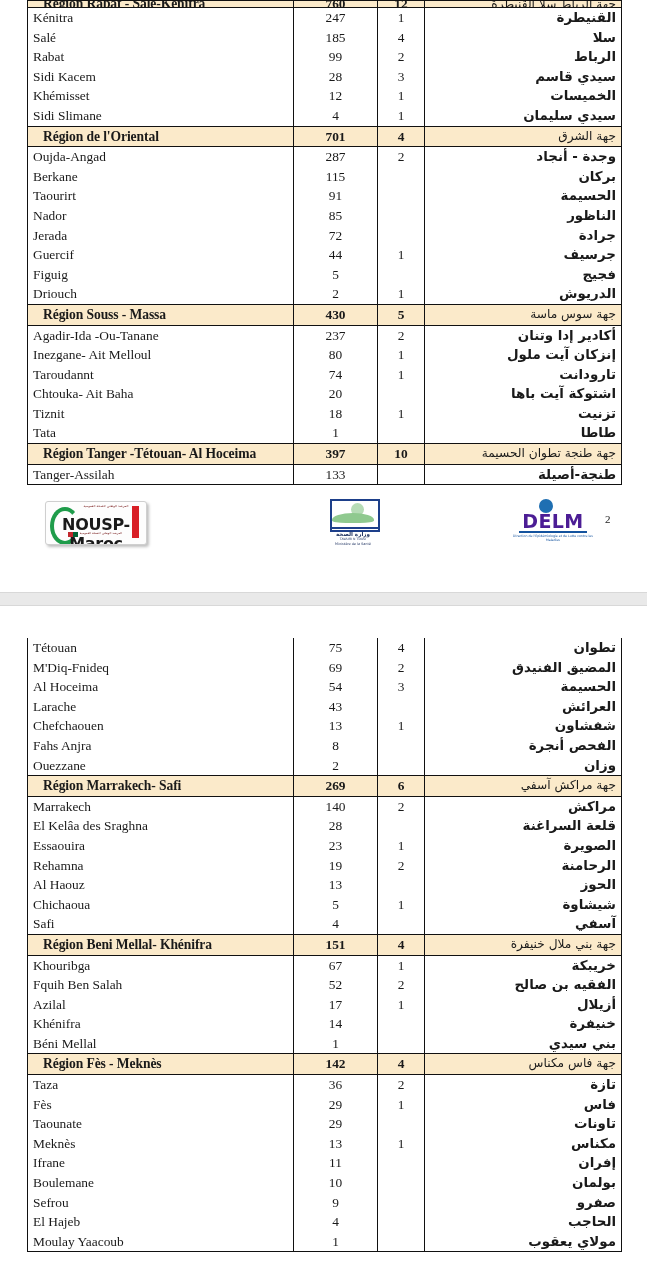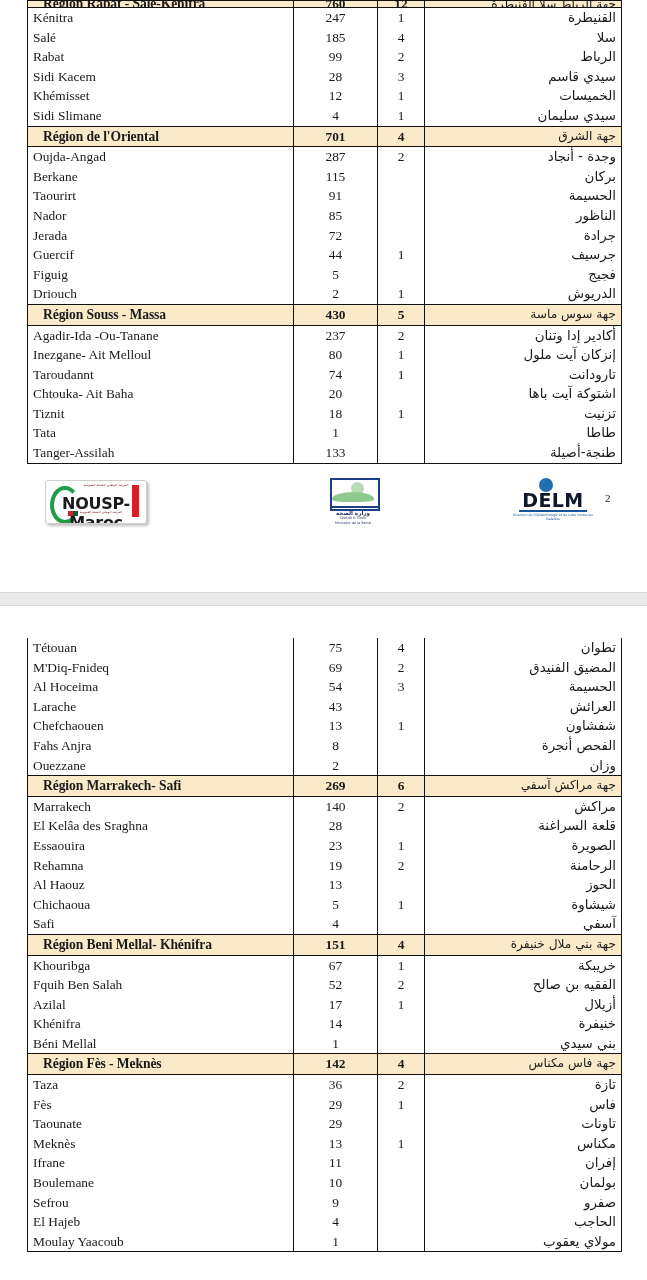--- a/index.html
+++ b/index.html
@@ -50,20 +50,21 @@
   col.c-ar{width:197px;}
 
   td.fr{text-align:left;}
   td.cas{text-align:center;}
   td.dec{text-align:center;}
   td.ar{
     text-align:right;
     direction:rtl;
     font-family:"DejaVu Sans", sans-serif;
     font-size:11.4px;
+    font-weight:bold;
   }
 
   tr.region td{
     background:#fbeaca;
     font-weight:bold;
     border-top:1.8px solid #111;
     border-bottom:1.8px solid #111;
   }
   tr.region td.fr{font-size:13.6px;letter-spacing:-0.1px;padding-left:15px;}
   tr.region td.ar{font-size:12.2px;font-weight:normal;}
@@ -116,21 +117,21 @@
   .moh-fr{position:absolute;left:0;top:45px;width:62px;text-align:center;
     font-size:3.4px;color:#1b2f5e;line-height:4px;
     font-family:"DejaVu Sans",sans-serif;}
 
   
   .logo-delm{left:513px;top:4px;width:80px;height:48px;}
   .delm-dot{position:absolute;left:26px;top:0px;width:14px;height:14px;
     border-radius:50%;background:#1f6fb2;}
   .delm-word{position:absolute;left:0;top:12px;width:80px;text-align:center;
     font-family:"DejaVu Sans",sans-serif;font-weight:bold;font-size:19px;
-    color:#0f172a;letter-spacing:0.4px;line-height:20px;}
+    color:#4c1d95;letter-spacing:0.4px;line-height:20px;}
   .delm-rule{position:absolute;left:6px;top:32px;width:68px;height:2px;background:#14539e;}
   .delm-sub{position:absolute;left:0;top:35px;width:80px;text-align:center;
     font-size:3.2px;color:#14539e;line-height:4px;
     font-family:"DejaVu Sans",sans-serif;}
   .page-num{position:absolute;left:605px;top:18px;font-size:11px;color:#222;
     font-family:"Liberation Serif",serif;}
 </style>
 </head>
 <body>
 
@@ -276,20 +277,26 @@
             <td class="cas">18</td>
             <td class="dec">1</td>
             <td class="ar">تزنيت</td>
           </tr>
           <tr class="city">
             <td class="fr">Tata</td>
             <td class="cas">1</td>
             <td class="dec"></td>
             <td class="ar">طاطا</td>
           </tr>
+          <tr class="region">
+            <td class="fr">Région Tanger -Tétouan- Al Hoceima</td>
+            <td class="cas">397</td>
+            <td class="dec">10</td>
+            <td class="ar">جهة طنجة تطوان الحسيمة</td>
+          </tr>
           <tr class="city last-body">
             <td class="fr">Tanger-Assilah</td>
             <td class="cas">133</td>
             <td class="dec"></td>
             <td class="ar">طنجة-أصيلة</td>
           </tr>
         </tbody>
     </table>
 
     <div class="footer">

